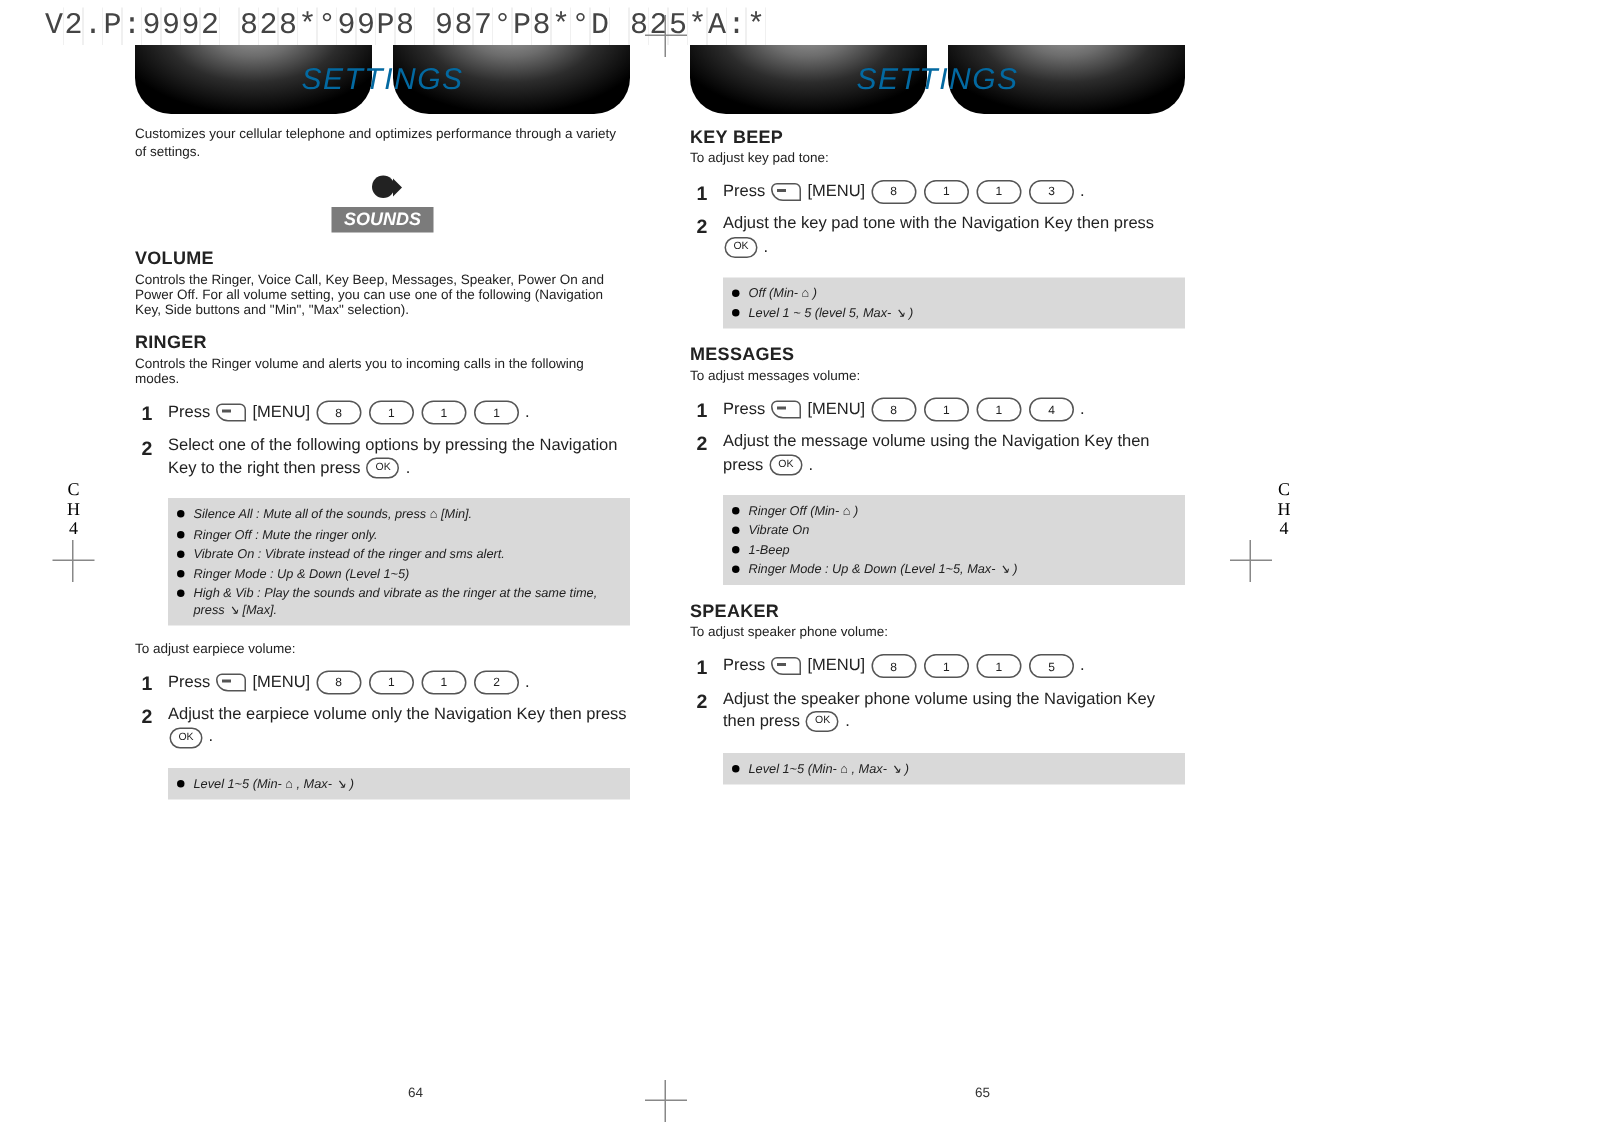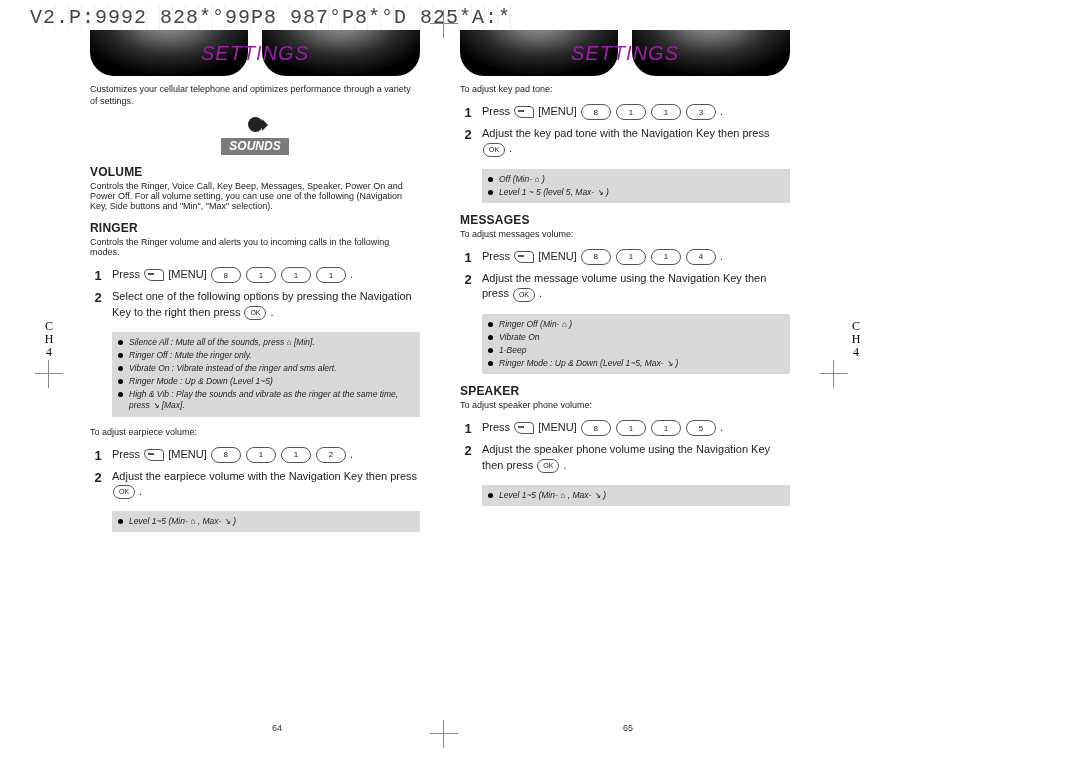--- a/index.html
+++ b/index.html
@@ -64,21 +64,21 @@
     position:absolute; top:0; bottom:0;
     background: radial-gradient(60% 120% at 50% -20%, #9b9b9b 0%, #6d6d6d 30%, #2c2c2c 62%, #000 100%);
     border-bottom-left-radius: 24px;
     border-bottom-right-radius: 24px;
   }
   .title-tab .left-bg  { left: 0;  right: 52%; }
   .title-tab .right-bg { left: 52%; right: 0;  }
   .title-tab .label {
     position:absolute; inset:0;
     display:flex; align-items:center; justify-content:center;
-    color:#a21caf; font-style: italic; font-size: 20px; letter-spacing: 1px; font-weight: 500;
+    color:#0369a1; font-style: italic; font-size: 20px; letter-spacing: 1px; font-weight: 500;
   }
 
   .intro {
     font-size: 9px; line-height: 1.3; margin: 6px 0 10px 0;
   }
 
   .group-header {
     display: flex; align-items: center; gap: 6px; margin: 8px 0 4px 0; flex-direction: column;
   }
   .group-header .dot {
@@ -138,21 +138,21 @@
   }
   .side-ch-left  { left: 40px; }
   .side-ch-right { right: 215px; }
   .side-ch .label { font-weight:400;}
   .side-ch .num { font-weight:400;}
 
   .page-num {
     position:absolute; bottom:30px; font-size:9px; color:#333;
   }
   .page-num-left  { left: 272px; }
-  .page-num-right { left: 623px; }
+  .page-num-right { left: 650px; }
 </style>
 </head>
 <body>
 
 <div class="top-header-code">V2.P:9992 828*°99P8 987°P8*°D 825*A:*</div>
 
 <div class="cropmark cm-top-center"></div>
 <div class="cropmark cm-left-mid"></div>
 <div class="cropmark cm-right-mid"></div>
 <div class="cropmark cm-bot-center"></div>
@@ -234,40 +234,41 @@
         <span>Press </span>
         <span class="icon-menu-shape"></span>
         <span> [MENU] </span>
         <span class="icon-key">8</span>
         <span class="icon-key">1</span>
         <span class="icon-key">1</span>
         <span class="icon-key">2</span>
         <span> .</span>
       </li>
       <li>
-        <span>Adjust the earpiece volume with the Navigation Key then press </span>
+        <span>Adjust the earpiece volume only the Navigation Key then press </span>
         <span class="icon-ok">OK</span>
         <span> .</span>
       </li>
     </ol>
     <div class="note-box">
       <div class="row">
           <span class="bul"></span>
           <span>Level 1~5 (Min- ⌂ , Max- ↘ )</span>
         </div>
     </div>
   </div>
 
   <div class="page page-right">
     <div class="title-tab">
       <div class="left-bg"></div>
         <div class="right-bg"></div>
       <div class="label">SETTINGS</div>
     </div>
 
+    <div class="section-title" style="margin-top:6px">KEY BEEP</div>
     <div class="section-sub">To adjust key pad tone:</div>
     <ol class="steps">
       <li>
         <span>Press </span>
         <span class="icon-menu-shape"></span>
         <span> [MENU] </span>
         <span class="icon-key">8</span>
         <span class="icon-key">1</span>
         <span class="icon-key">1</span>
         <span class="icon-key">3</span>

